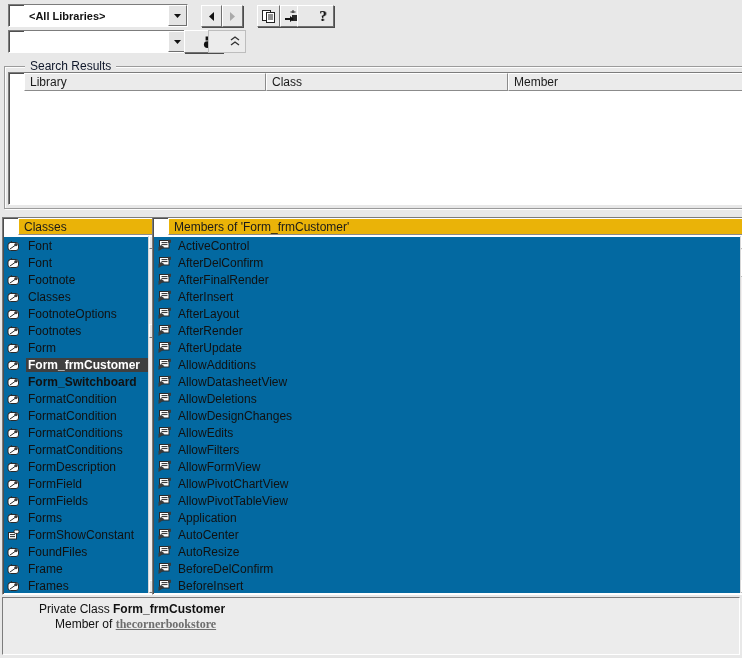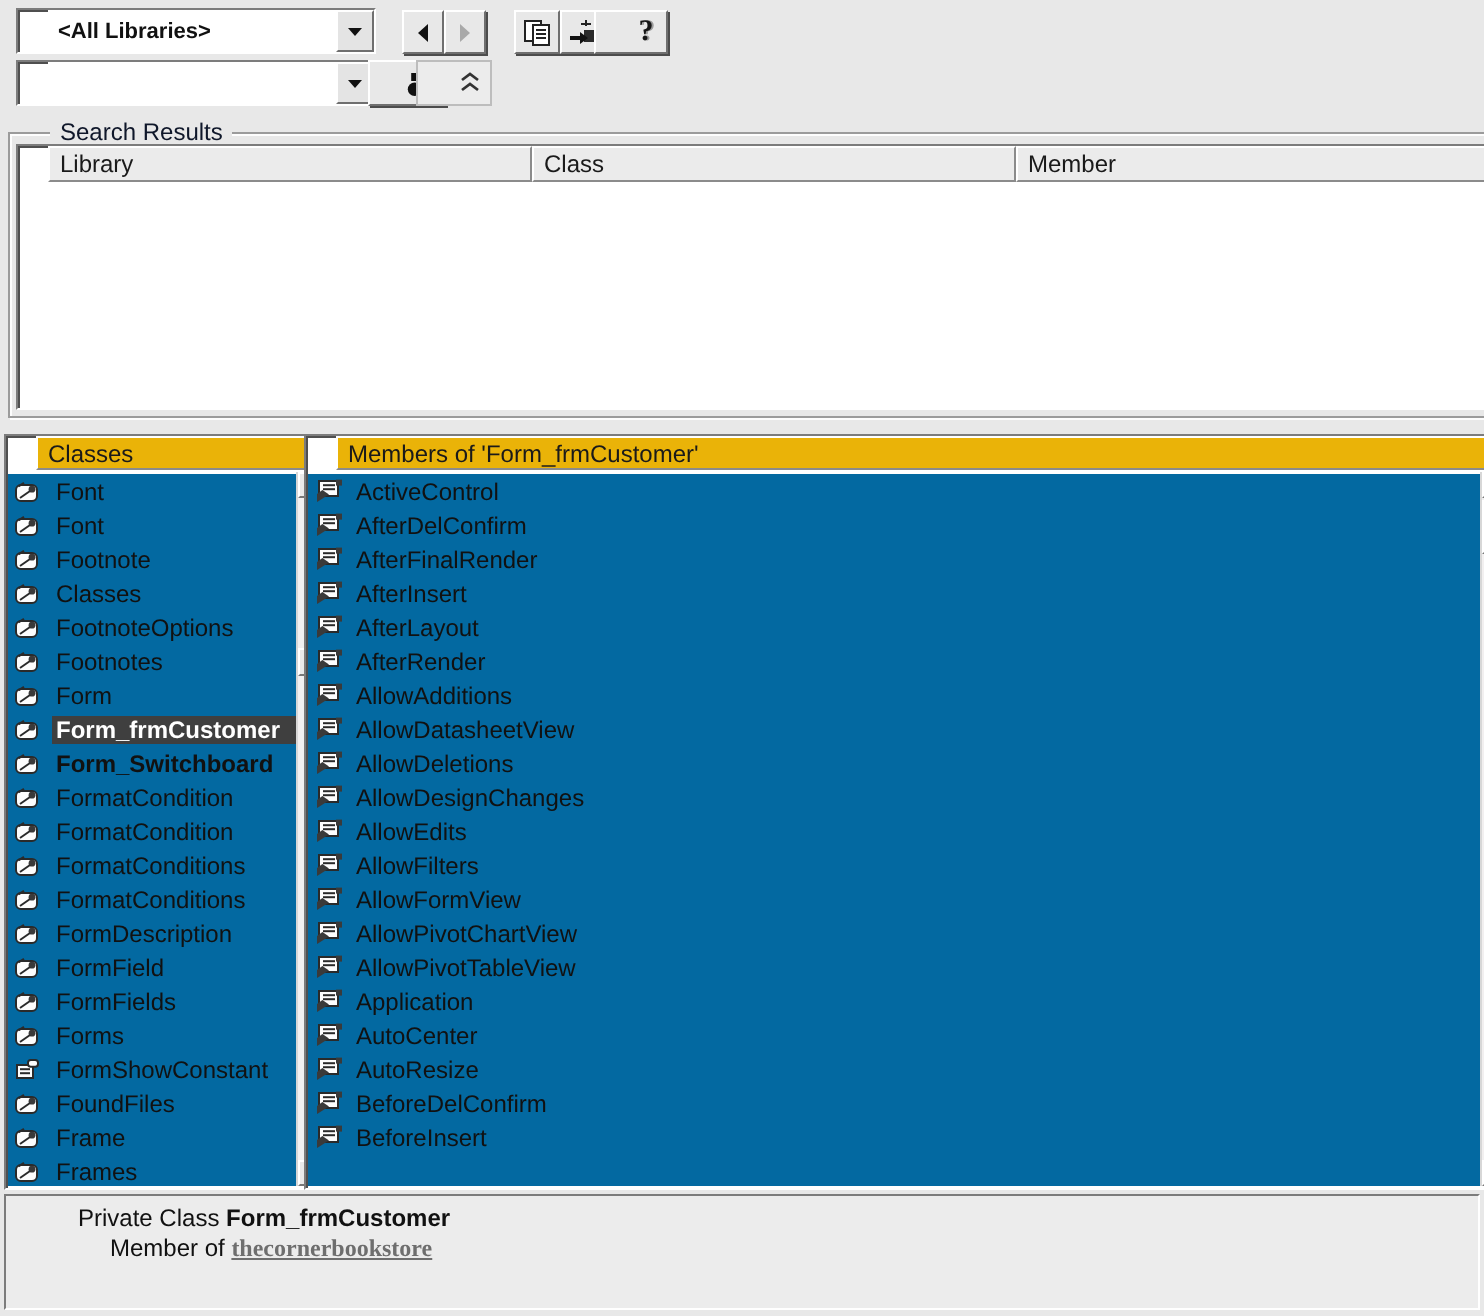--- a/index.html
+++ b/index.html
@@ -553,20 +553,32 @@
       <div class="row">
         <span class="ic">
           <svg width="15" height="13" viewBox="0 0 15 13">
             <rect x="2.5" y="1.5" width="9.5" height="7.5" fill="#fdfdfd" stroke="#2a2a2a"></rect>
             <line x1="4.5" y1="3.6" x2="10.5" y2="3.6" stroke="#2a2a2a"></line>
             <line x1="4.5" y1="5.6" x2="10.5" y2="5.6" stroke="#2a2a2a"></line>
             <path d="M1.5 12 L7.5 8.2 L4.2 6 L1.5 8 Z" fill="#3a3a3a"></path>
             <rect x="11" y="0.8" width="3" height="3" fill="#3a3a3a"></rect>
           </svg>
         </span>
+        <span class="lbl">AfterUpdate</span>
+      </div>
+      <div class="row">
+        <span class="ic">
+          <svg width="15" height="13" viewBox="0 0 15 13">
+            <rect x="2.5" y="1.5" width="9.5" height="7.5" fill="#fdfdfd" stroke="#2a2a2a"></rect>
+            <line x1="4.5" y1="3.6" x2="10.5" y2="3.6" stroke="#2a2a2a"></line>
+            <line x1="4.5" y1="5.6" x2="10.5" y2="5.6" stroke="#2a2a2a"></line>
+            <path d="M1.5 12 L7.5 8.2 L4.2 6 L1.5 8 Z" fill="#3a3a3a"></path>
+            <rect x="11" y="0.8" width="3" height="3" fill="#3a3a3a"></rect>
+          </svg>
+        </span>
         <span class="lbl">AllowAdditions</span>
       </div>
       <div class="row">
         <span class="ic">
           <svg width="15" height="13" viewBox="0 0 15 13">
             <rect x="2.5" y="1.5" width="9.5" height="7.5" fill="#fdfdfd" stroke="#2a2a2a"></rect>
             <line x1="4.5" y1="3.6" x2="10.5" y2="3.6" stroke="#2a2a2a"></line>
             <line x1="4.5" y1="5.6" x2="10.5" y2="5.6" stroke="#2a2a2a"></line>
             <path d="M1.5 12 L7.5 8.2 L4.2 6 L1.5 8 Z" fill="#3a3a3a"></path>
             <rect x="11" y="0.8" width="3" height="3" fill="#3a3a3a"></rect>

